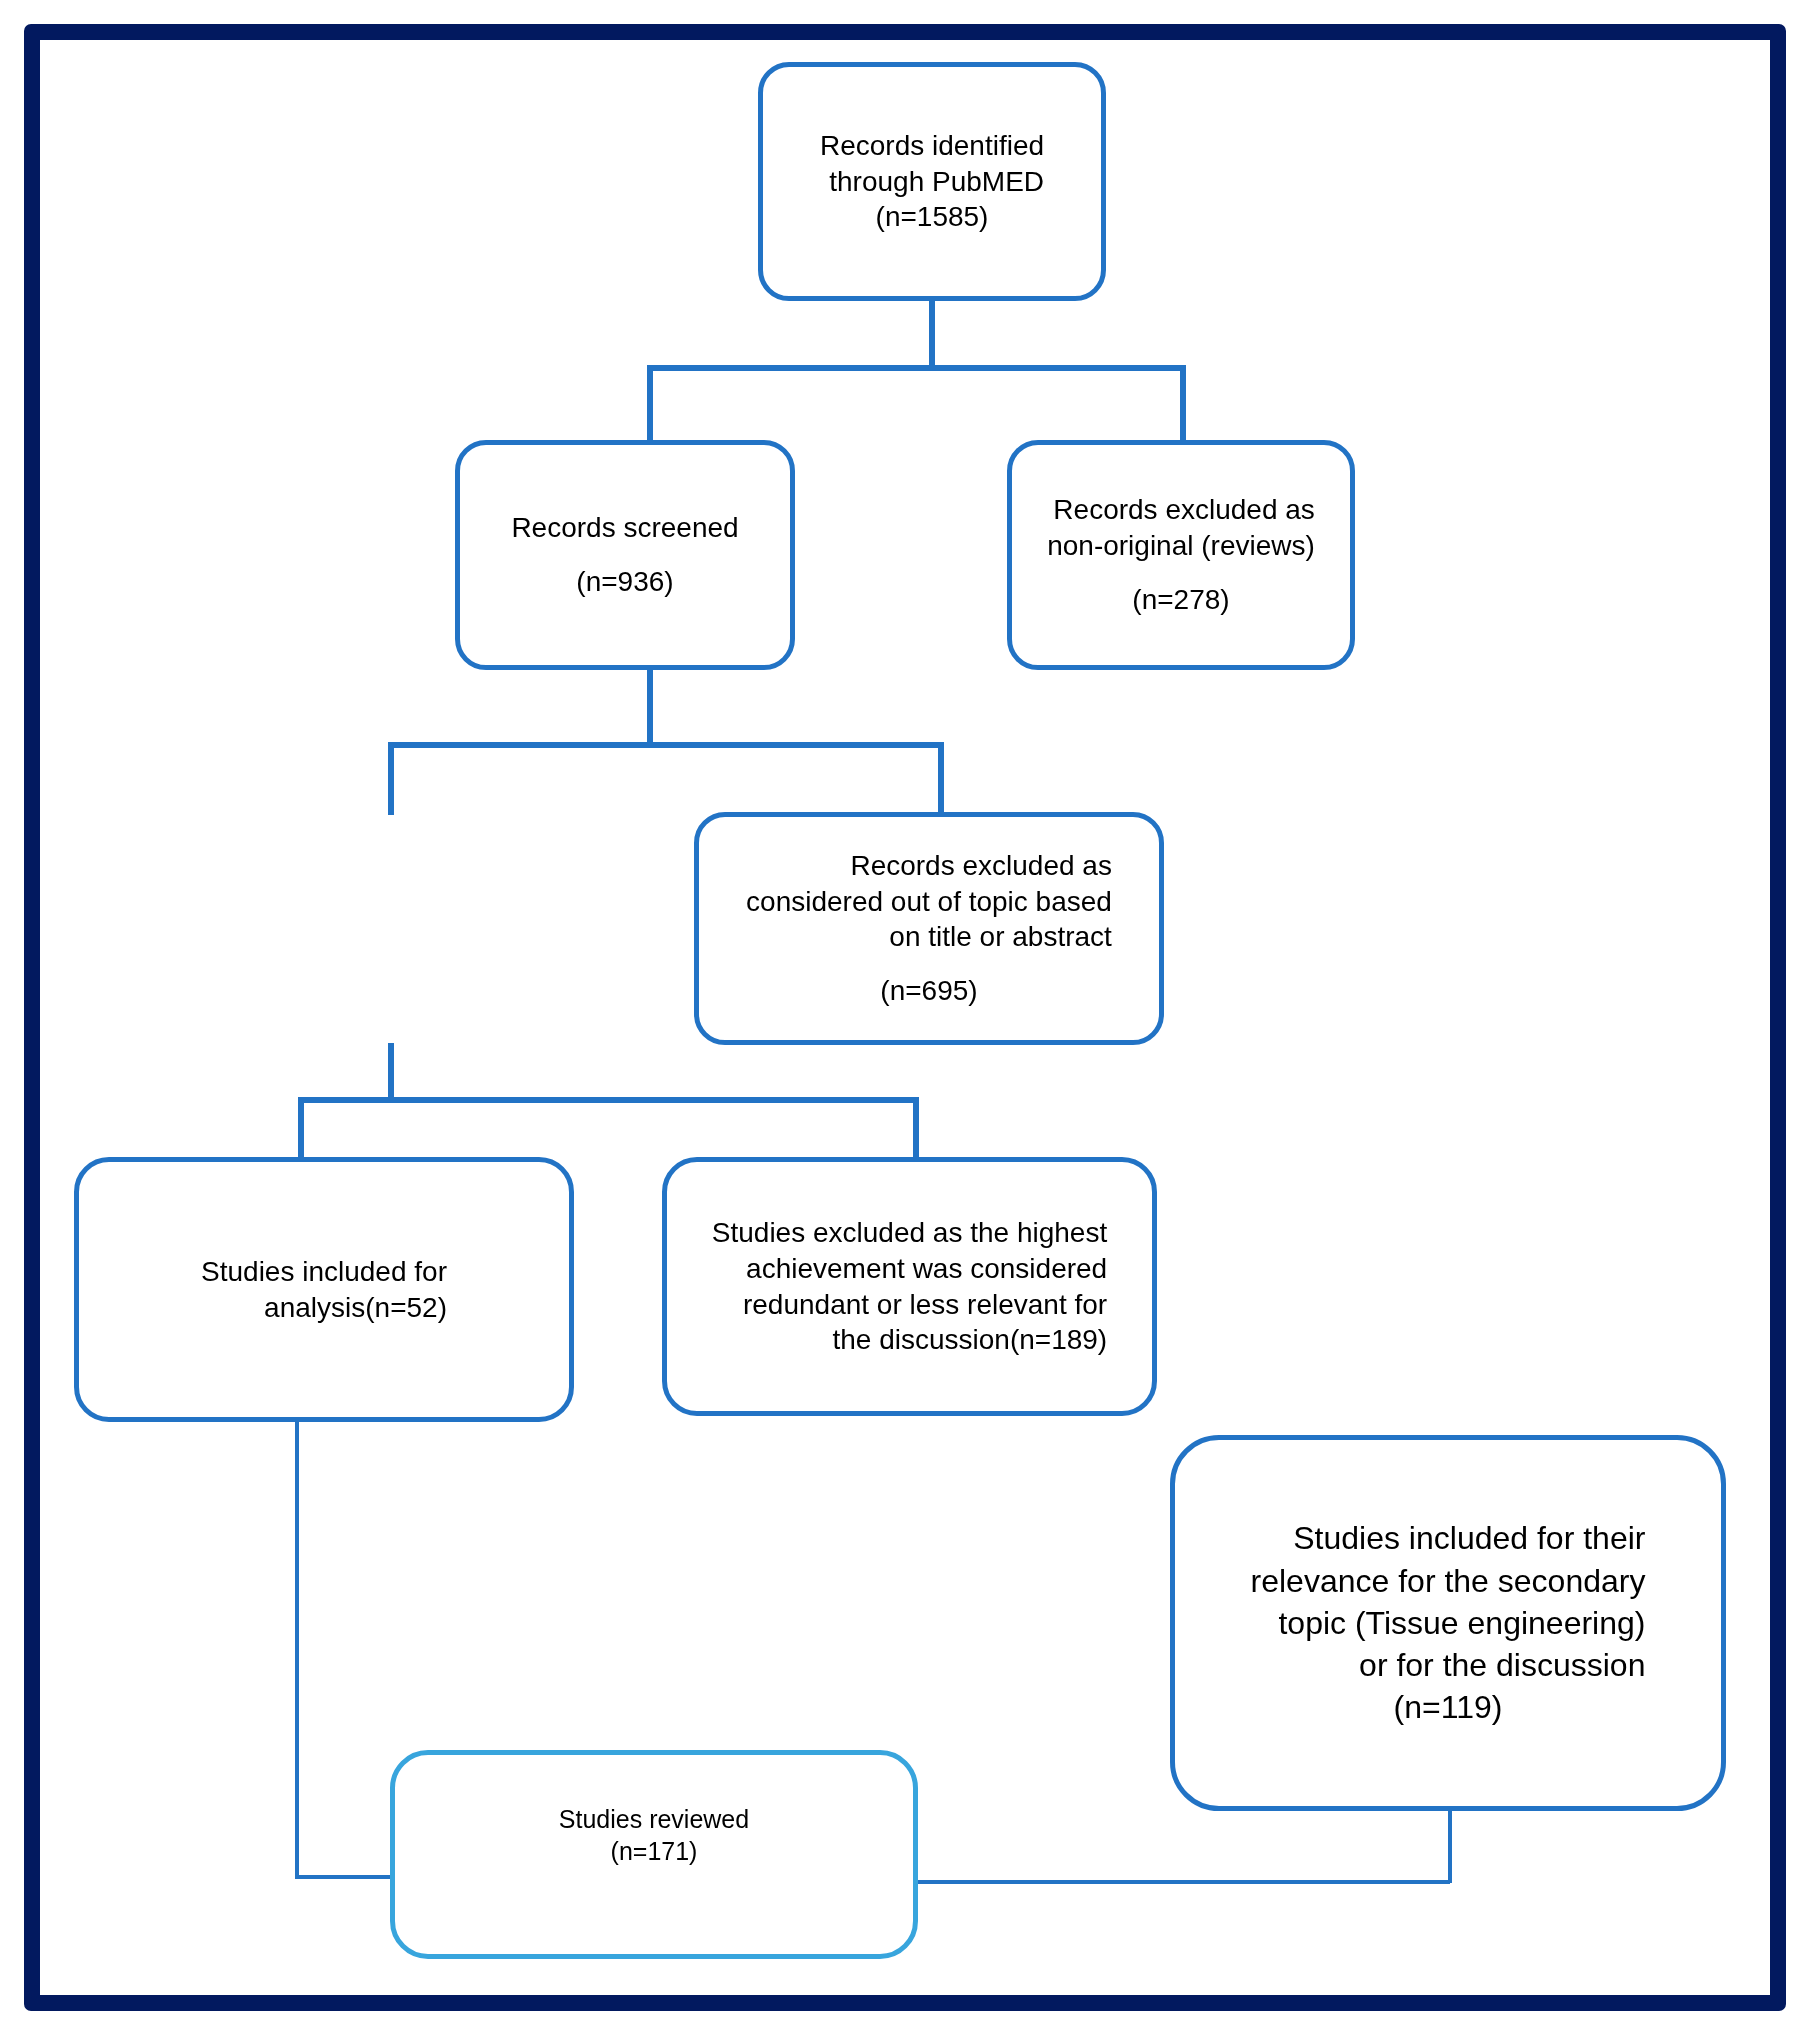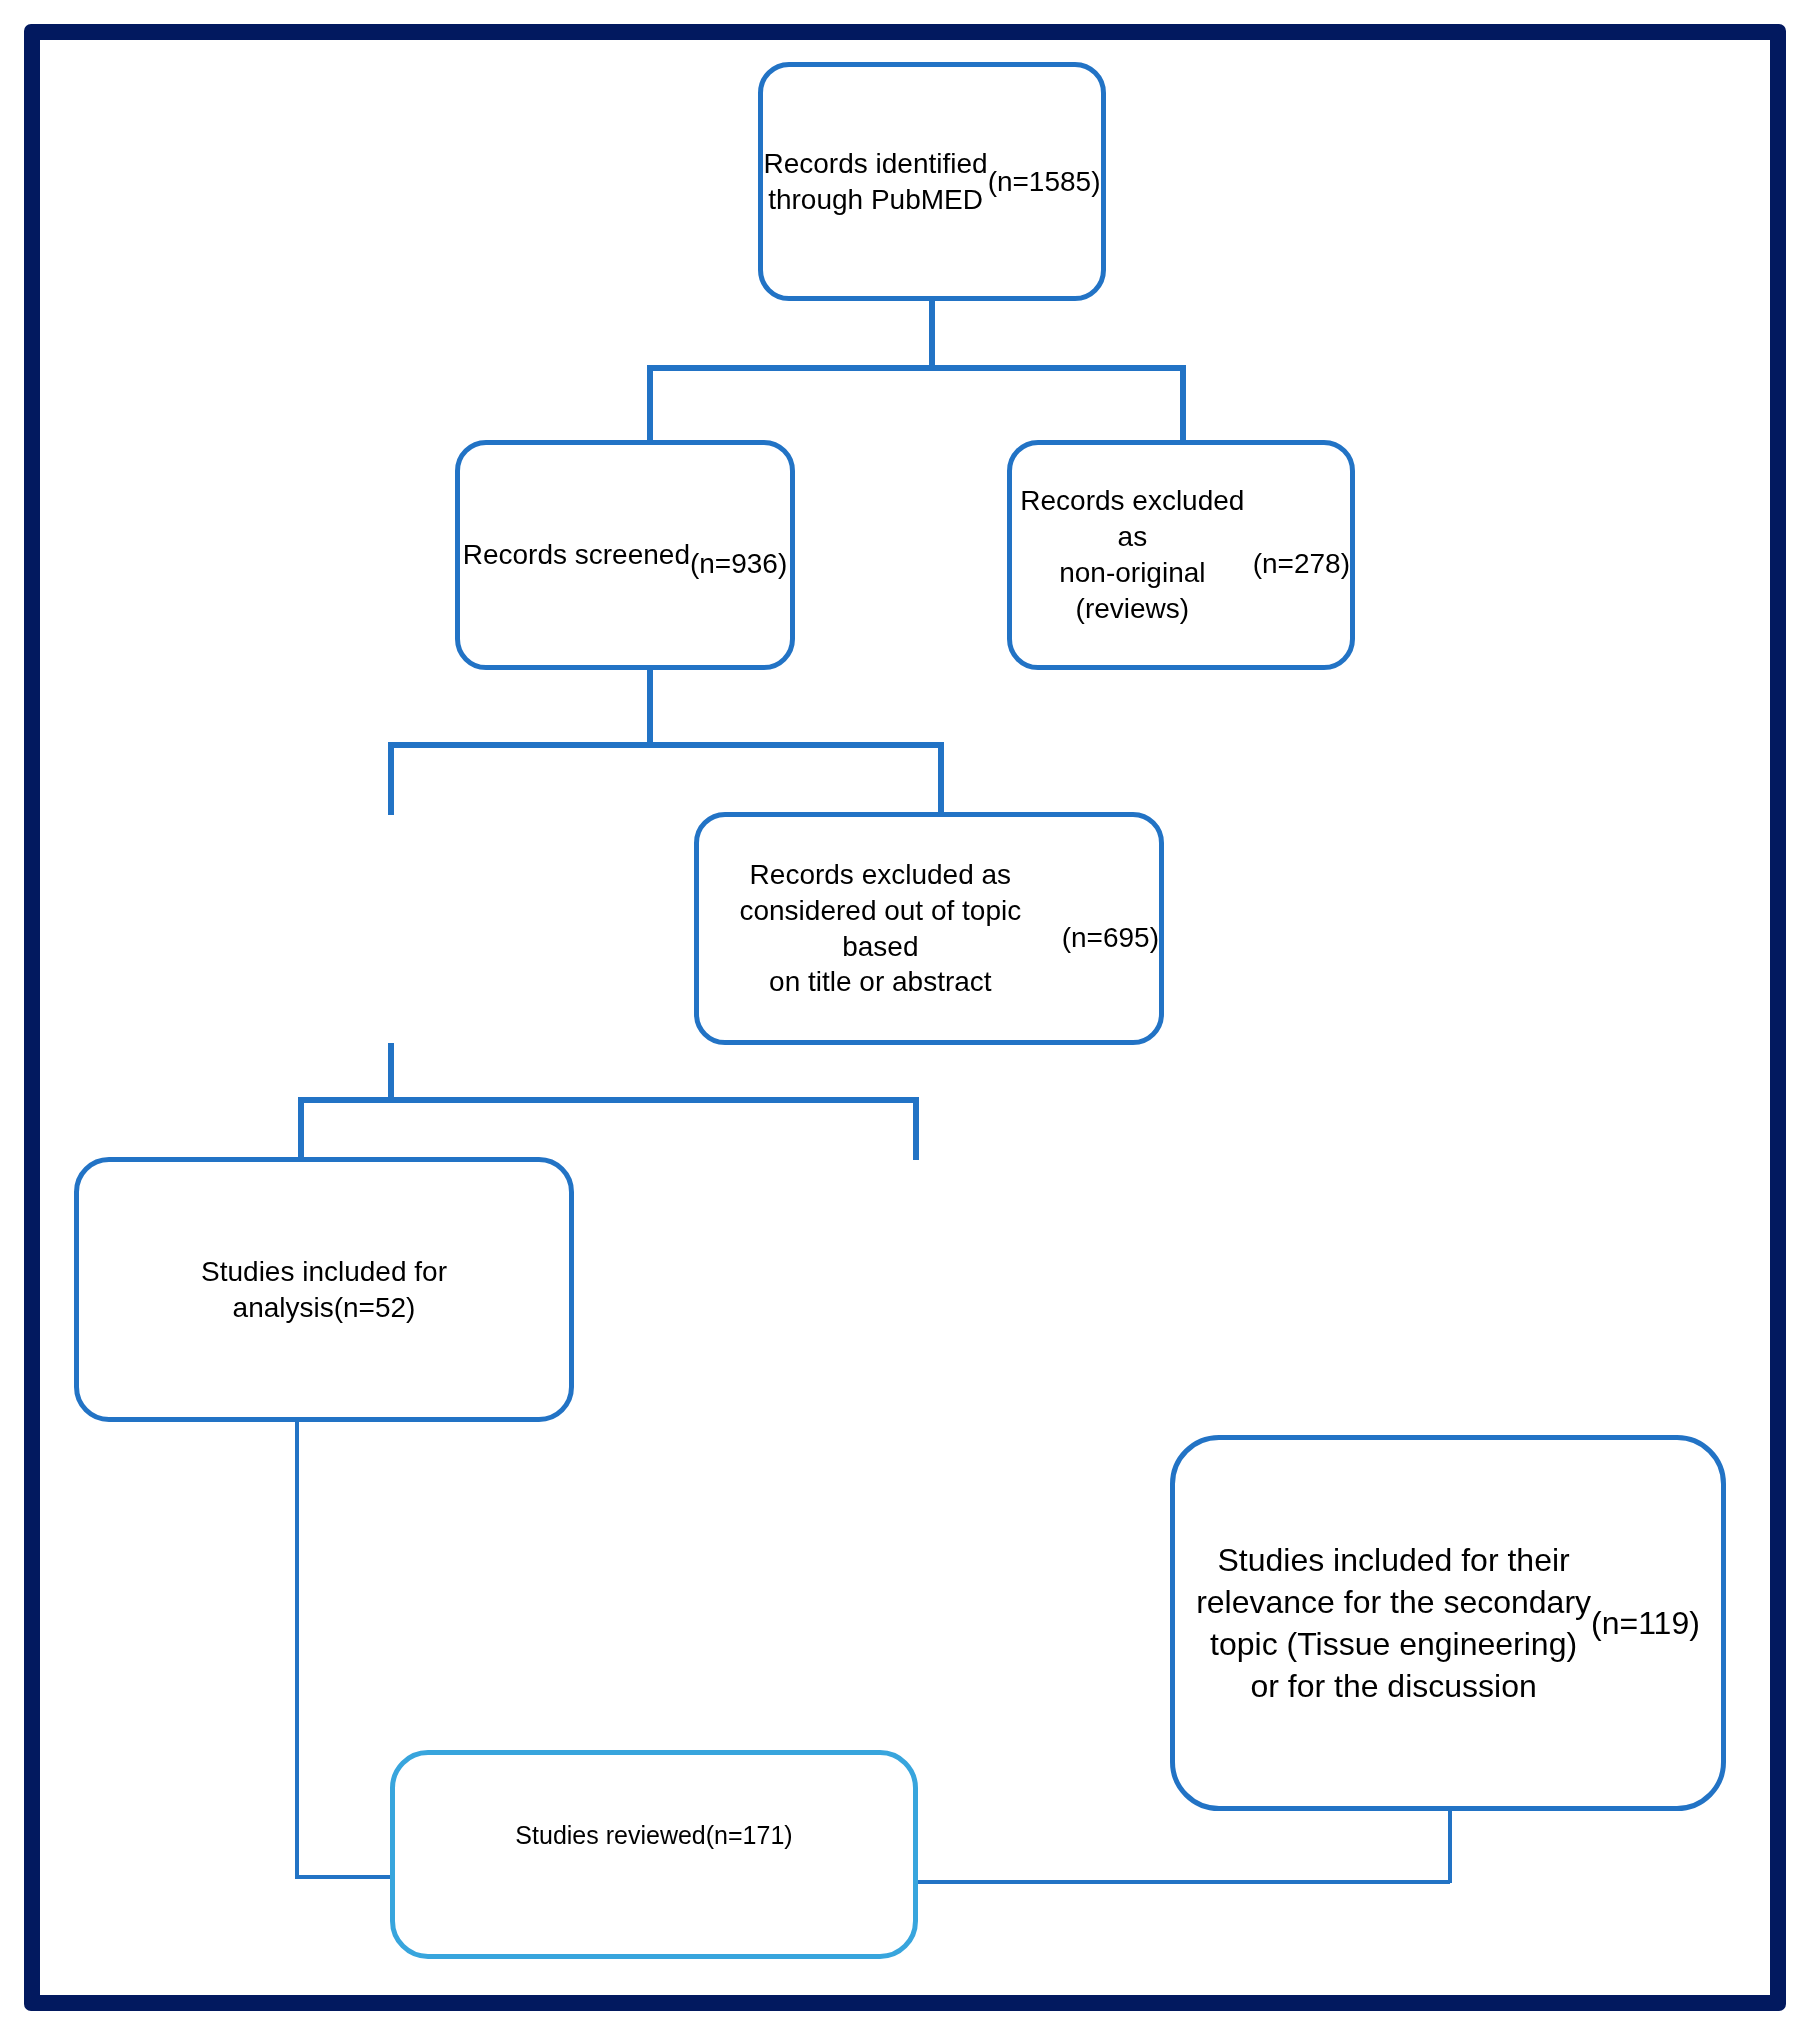--- a/index.html
+++ b/index.html
@@ -28,24 +28,24 @@
     border: 16px solid var(--frame);
     border-radius: 7px;
   }
 
   .flow-box {
     position: absolute;
     border: 5.6px solid var(--box-border);
     border-radius: 31px;
     background: var(--background);
     display: flex;
-    flex-direction: row;
+    flex-direction: column;
     justify-content: center;
     align-items: center;
-    text-align: center;
+    text-align: right;
     font-size: 28px;
     line-height: 1.28;
     color: var(--text);
   }
   .flow-box .label, .flow-box .count { white-space: pre-line; display: block; }
   .flow-box .count.gap { margin-top: 18.3px; }
 
   #box-records-identified        { left: 758px; top:   62px; width: 348px; height: 239px; }
   #box-records-screened          { left:  455px; top:  440px; width: 340px; height: 230px; }
   #box-records-excluded-nonoriginal { left: 1007px; top: 440px; width: 348px; height: 230px; }
@@ -124,20 +124,27 @@
 on title or abstract</span>
     <span class="count gap">(n=695)</span>
   </div>
 
   <div class="flow-box" id="box-studies-included-analysis">
     <span class="label">Studies included for
 analysis(n=52)</span>
     <span class="count"></span>
   </div>
 
+  <div class="flow-box" id="box-studies-excluded-redundant">
+    <span class="label">Studies excluded as the highest
+achievement was considered
+redundant or less relevant for
+the discussion(n=189)</span>
+    <span class="count"></span>
+  </div>
 
   <div class="flow-box" id="box-studies-included-secondary">
     <span class="label">Studies included for their
 relevance for the secondary
 topic (Tissue engineering)
 or for the discussion</span>
     <span class="count">(n=119)</span>
   </div>
 
   <div class="flow-box" id="box-studies-reviewed">

